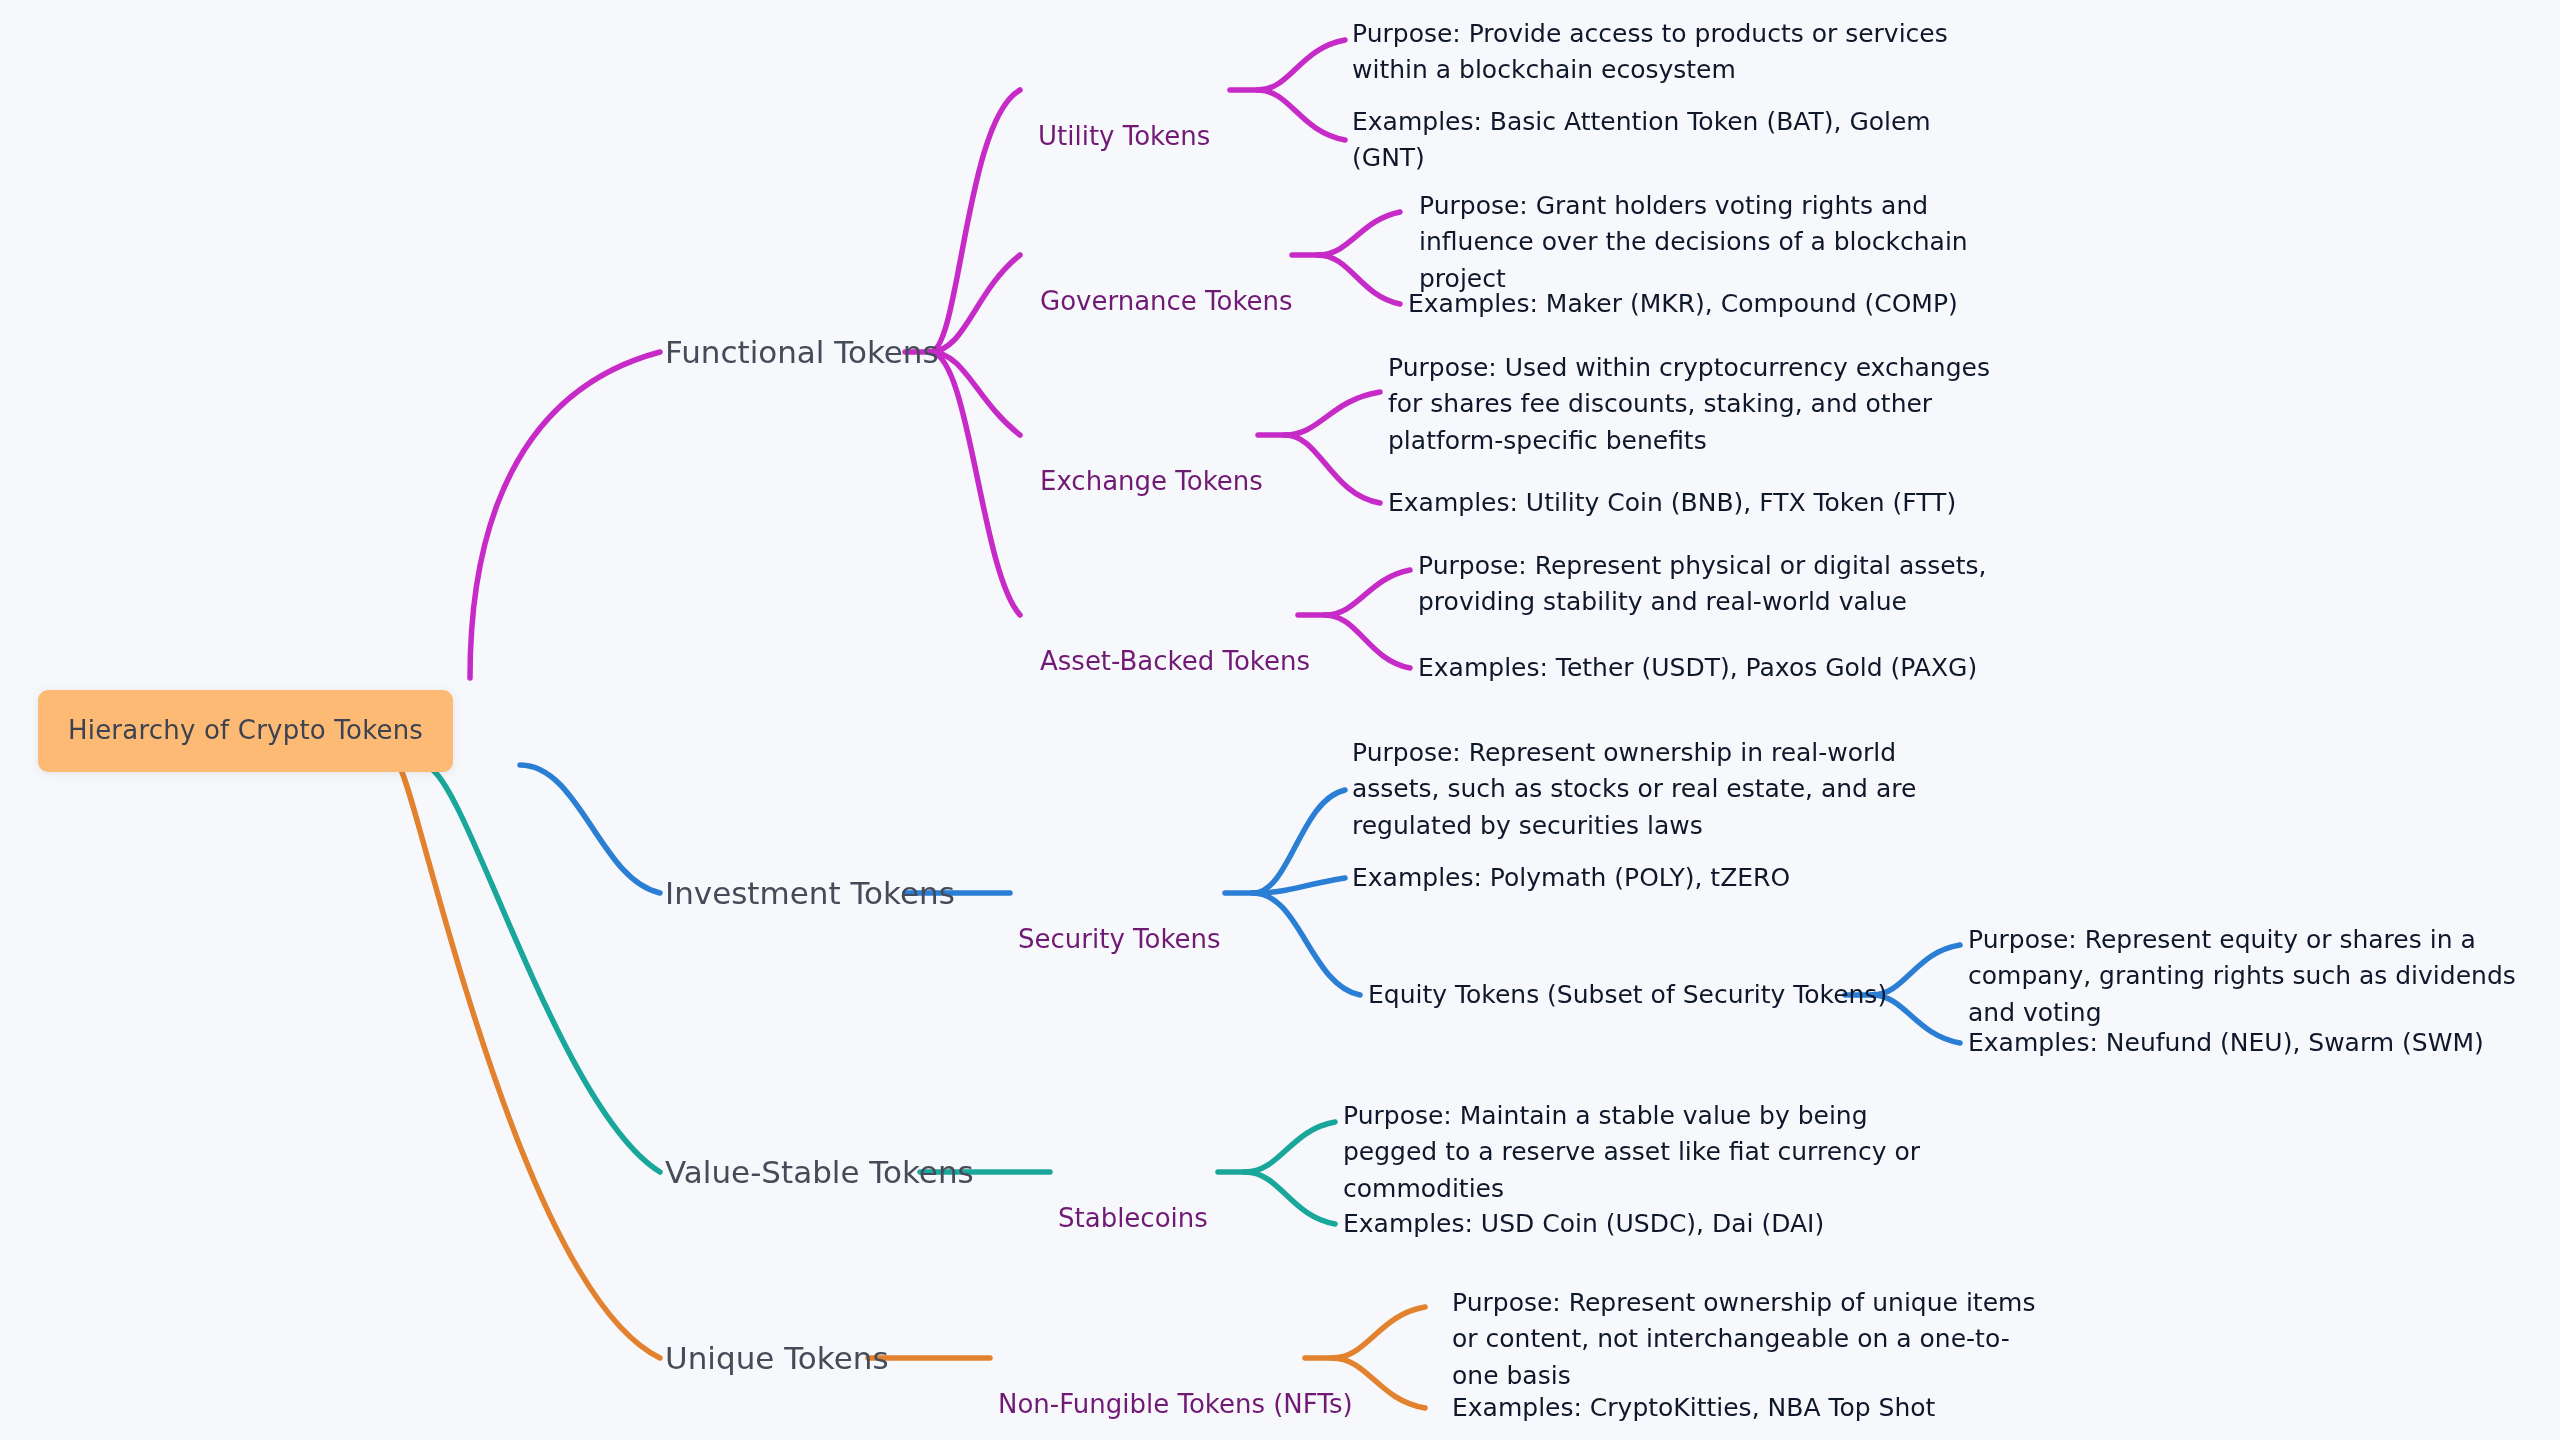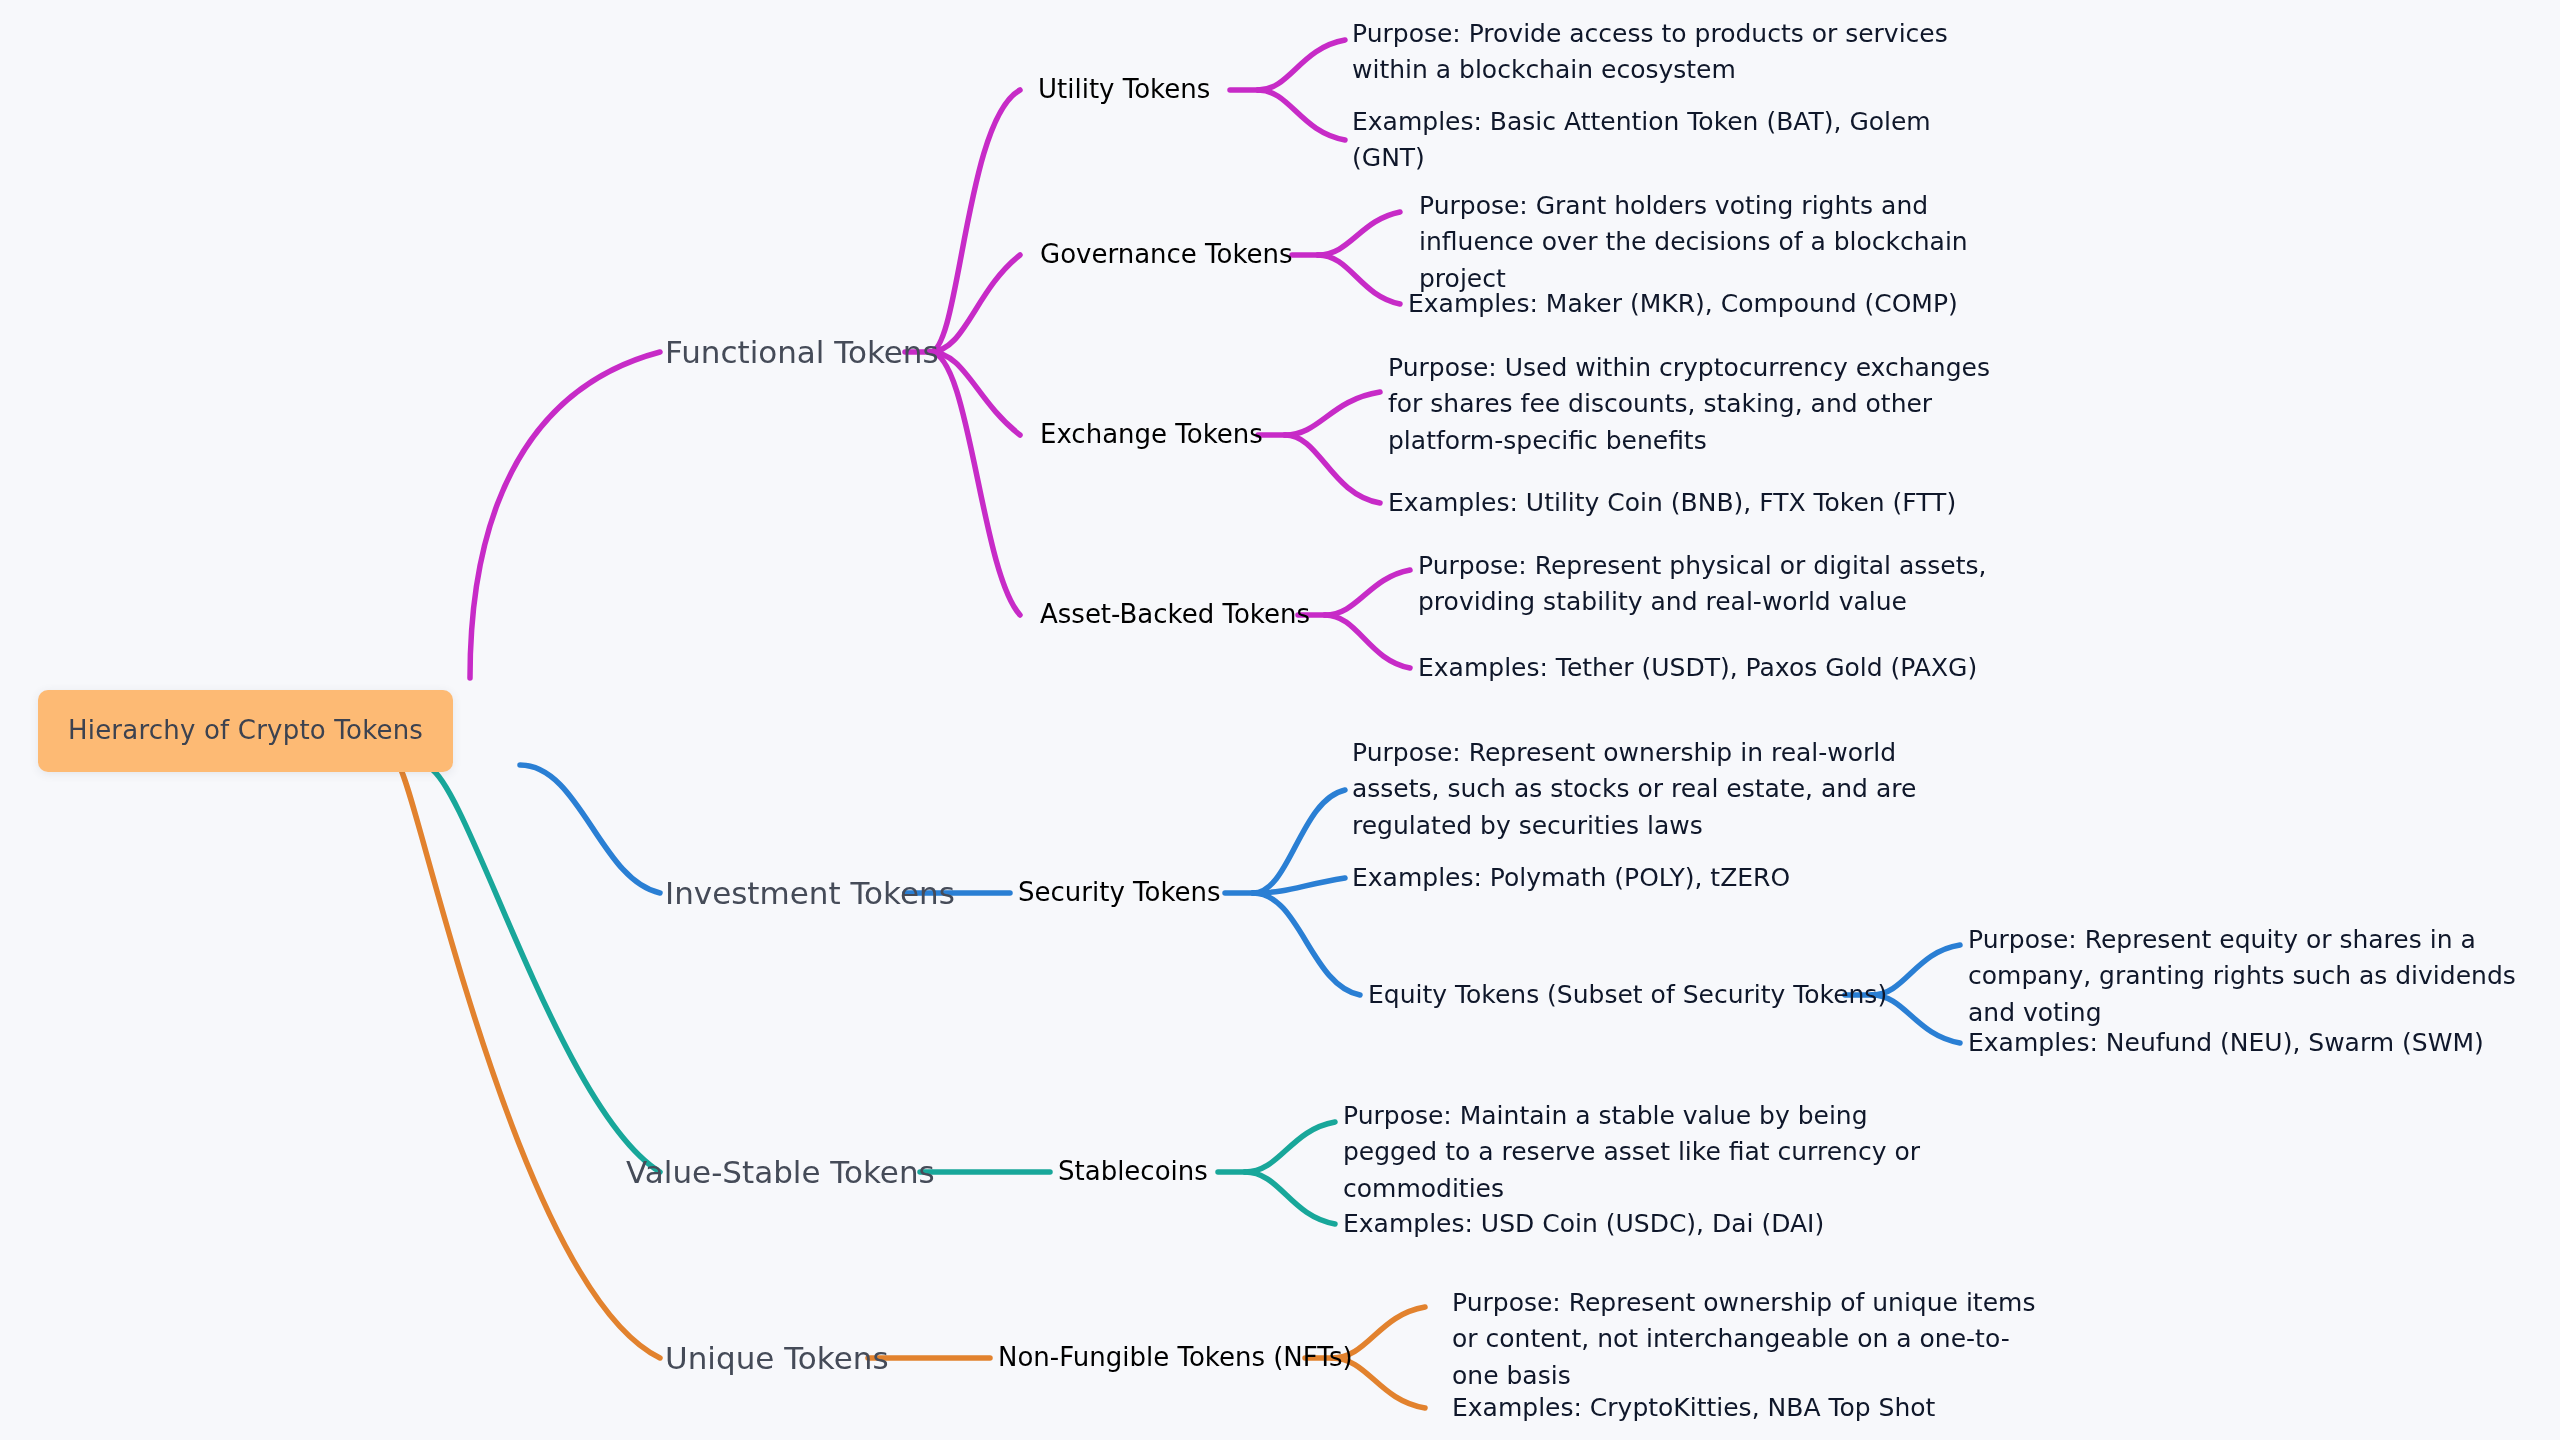--- a/index.html
+++ b/index.html
@@ -36,21 +36,22 @@
     font-size: 26px;
     color: #3c4250;
     letter-spacing: 0.2px;
   }
   .node.lvl1 {
     font-size: 31px;
     color: #454b58;
   }
   .node.lvl2 {
     font-size: 26px;
-    color: #000000;
+    color: #701a75;
+    margin-top: 47px;
   }
   .node.leaf {
     font-size: 25px;
     color: #0f172a;
   }
   .mid-left   { transform: translateY(-50%); }
 </style>
 </head>
 <body>
 
@@ -146,21 +147,21 @@
   <div class="node lvl1 mid-left" style="left:665px; top:893px;">Investment Tokens</div>
 
   <div class="node lvl2 mid-left" style="left:1018px; top:893px;">Security Tokens</div>
   <div class="node leaf" style="left:1352px; top:735px; width:630px;">Purpose: Represent ownership in real-world assets, such as stocks or real estate, and are regulated by securities laws</div>
   <div class="node leaf mid-left" style="left:1352px; top:878px; width:630px;">Examples: Polymath (POLY), tZERO</div>
 
   <div class="node leaf mid-left" style="left:1368px; top:995px;">Equity Tokens (Subset of Security Tokens)</div>
   <div class="node leaf" style="left:1968px; top:922px; width:580px;">Purpose: Represent equity or shares in a company, granting rights such as dividends and voting</div>
   <div class="node leaf mid-left" style="left:1968px; top:1043px; width:580px;">Examples: Neufund (NEU), Swarm (SWM)</div>
 
-  <div class="node lvl1 mid-left" style="left:626px; top:1172px;">Value-Stable Tokens</div>
+  <div class="node lvl1 mid-left" style="left:665px; top:1172px;">Value-Stable Tokens</div>
 
   <div class="node lvl2 mid-left" style="left:1058px; top:1172px;">Stablecoins</div>
   <div class="node leaf" style="left:1343px; top:1098px; width:620px;">Purpose: Maintain a stable value by being pegged to a reserve asset like fiat currency or commodities</div>
   <div class="node leaf mid-left" style="left:1343px; top:1224px; width:620px;">Examples: USD Coin (USDC), Dai (DAI)</div>
 
   <div class="node lvl1 mid-left" style="left:665px; top:1358px;">Unique Tokens</div>
 
   <div class="node lvl2 mid-left" style="left:998px; top:1358px;">Non-Fungible Tokens (NFTs)</div>
   <div class="node leaf" style="left:1452px; top:1285px; width:600px;">Purpose: Represent ownership of unique items or content, not interchangeable on a one-to-one basis</div>
   <div class="node leaf mid-left" style="left:1452px; top:1408px; width:600px;">Examples: CryptoKitties, NBA Top Shot</div>

